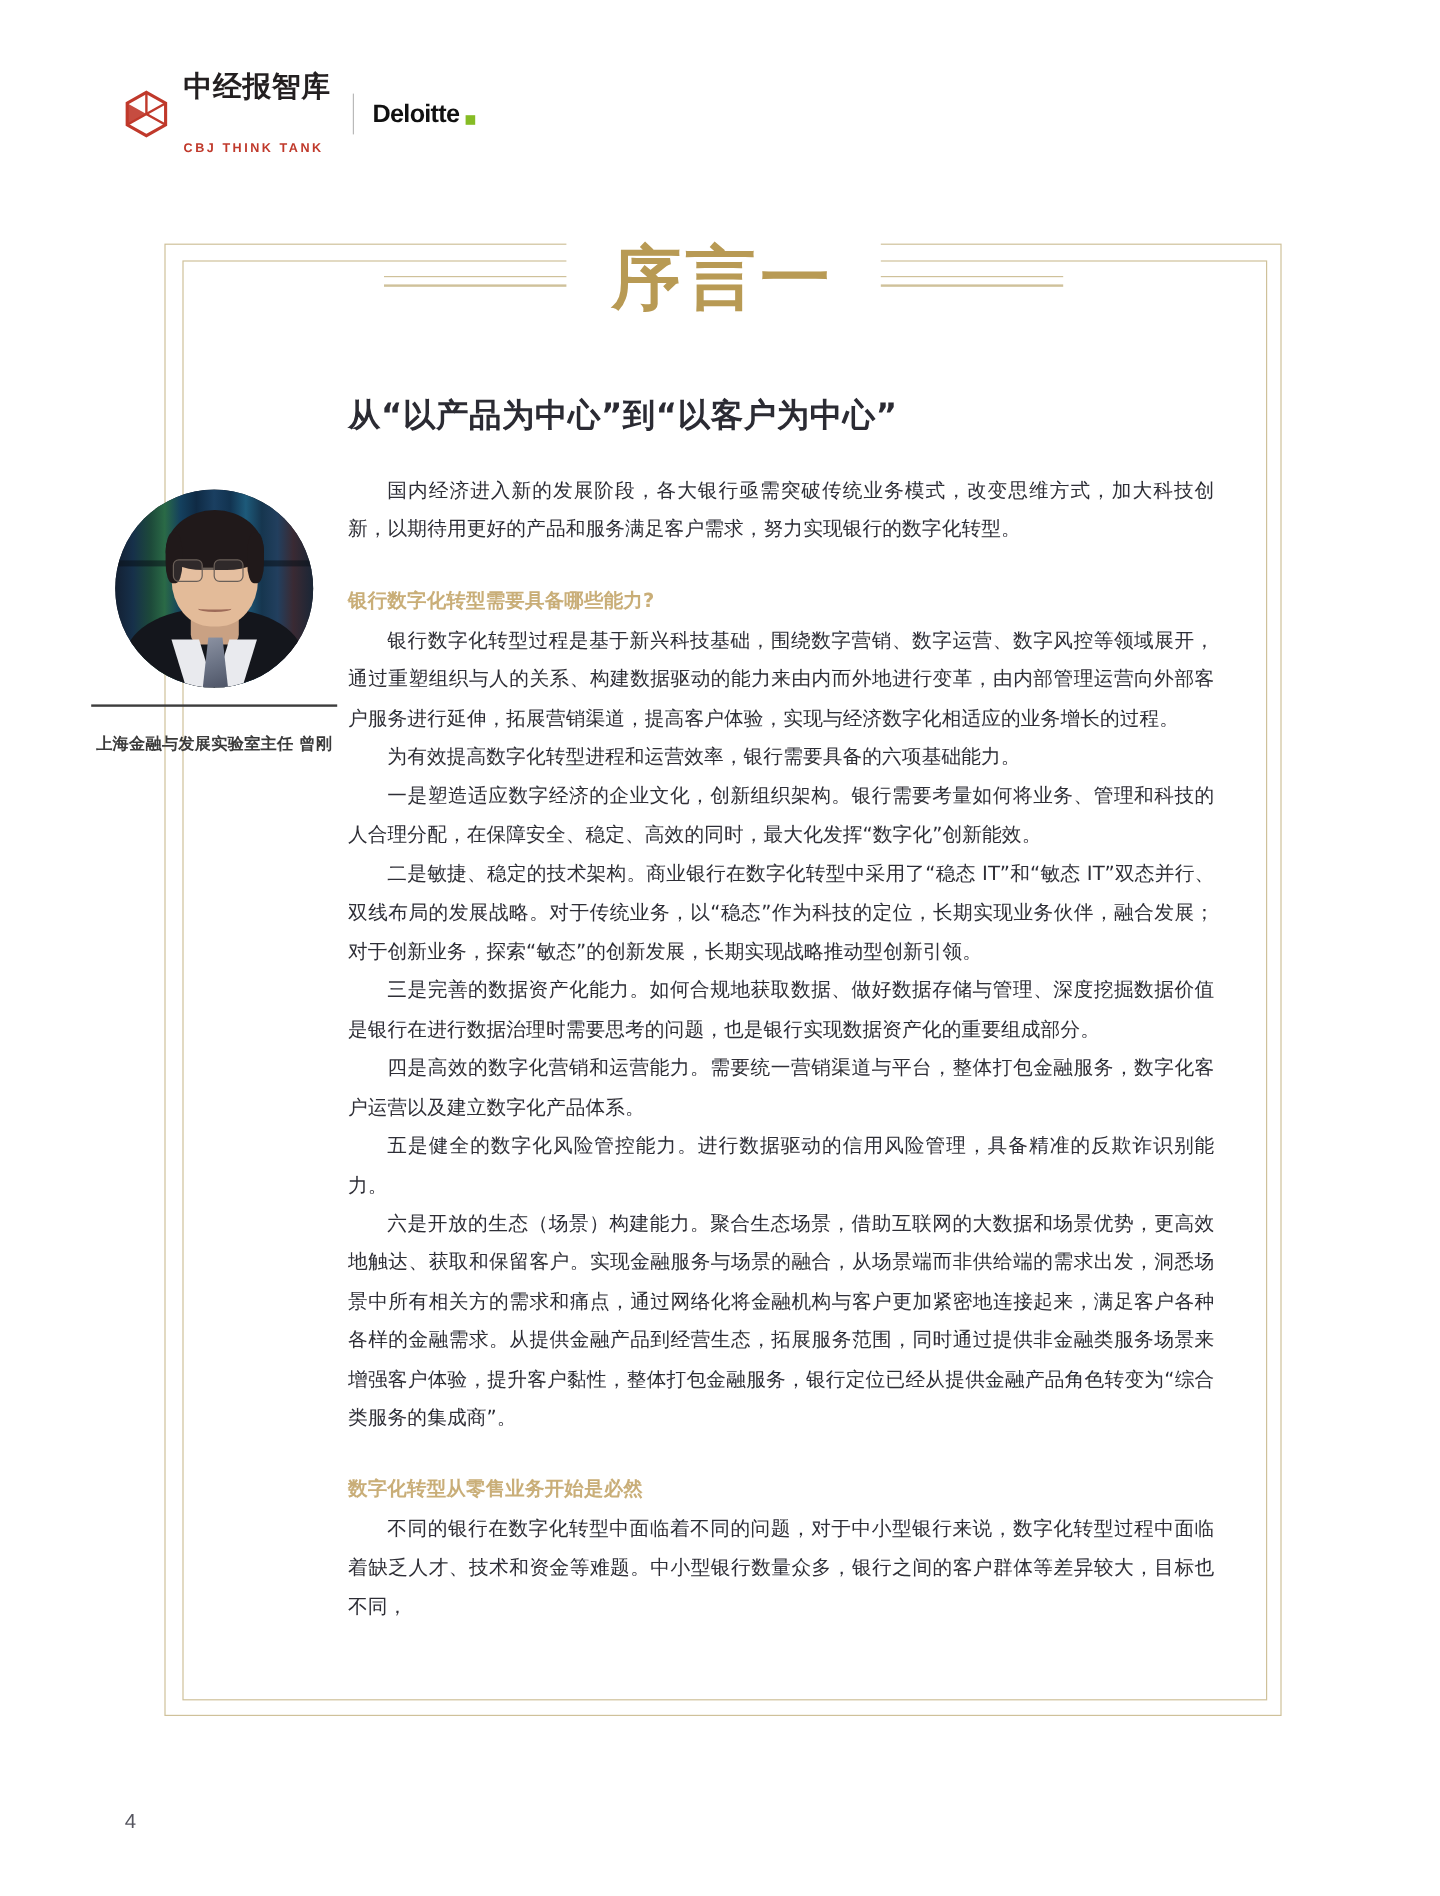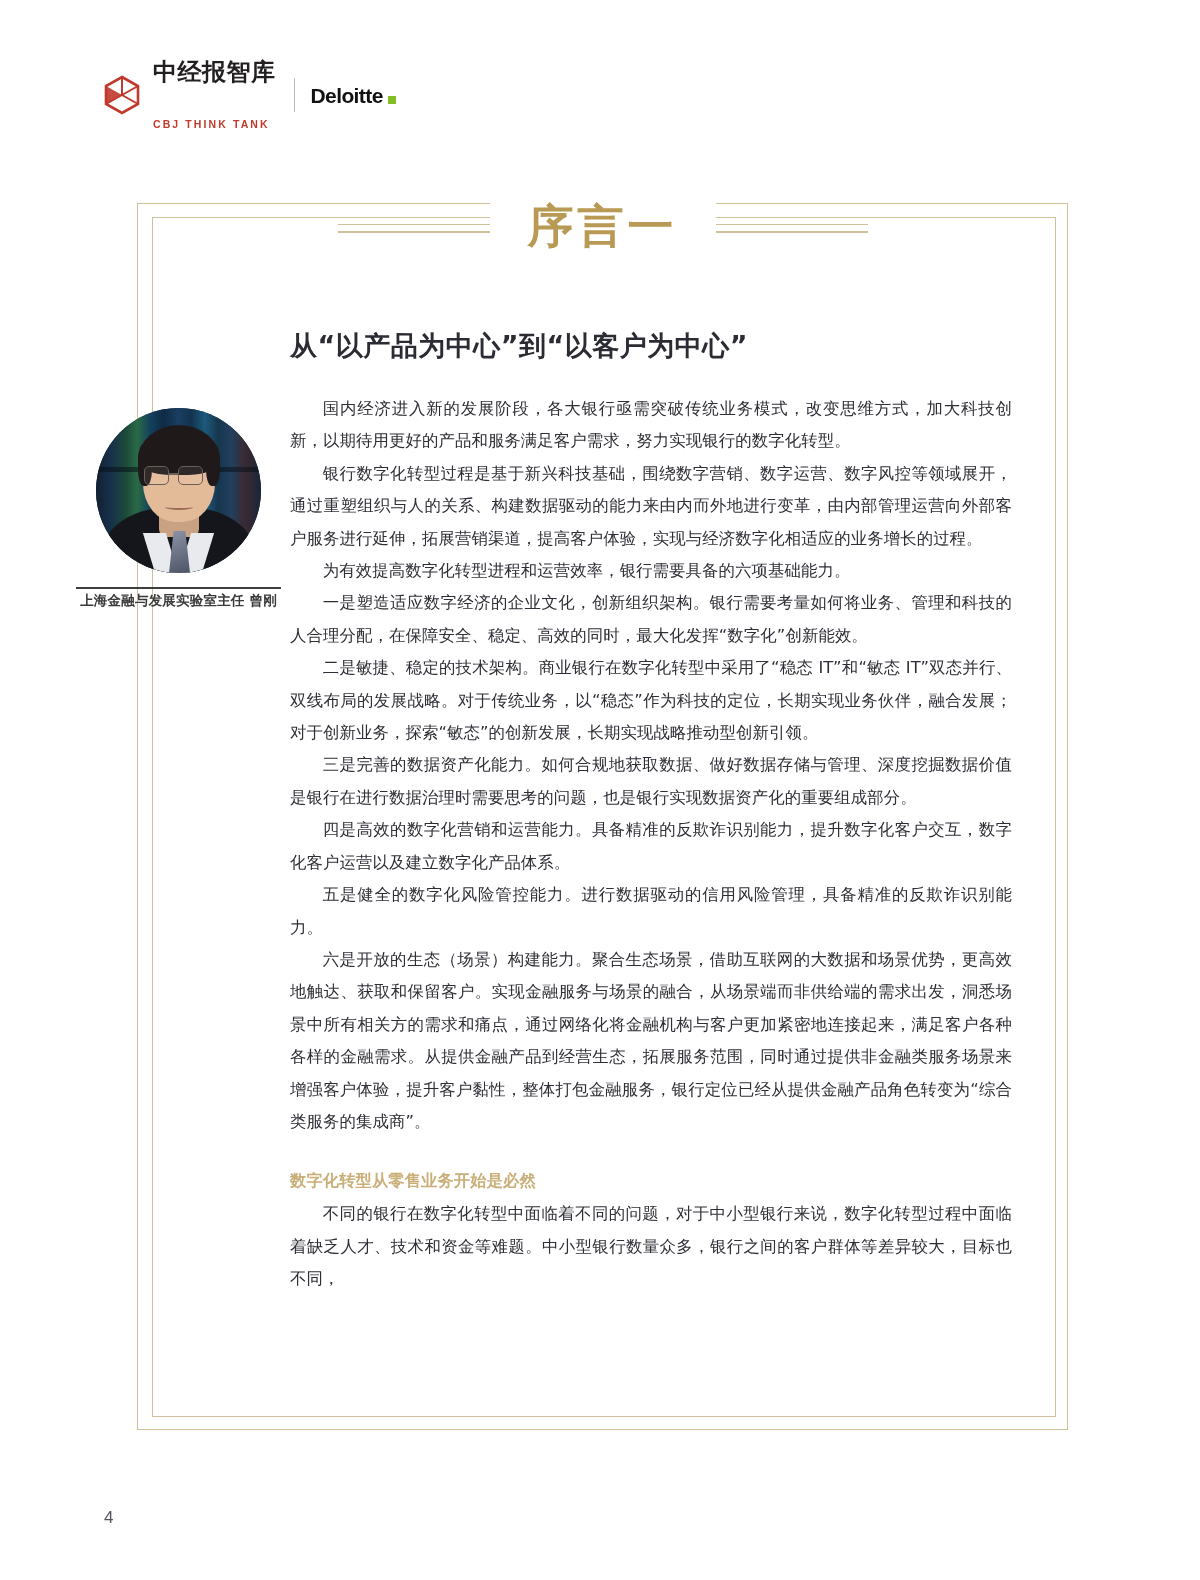--- a/index.html
+++ b/index.html
@@ -106,21 +106,21 @@
     content: "";
     position: absolute;
     left: 0; right: 0;
     height: 1.5px;
     background: #cfc19a;
   }
   .title-rule::before { top: 0; }
   .title-rule::after { bottom: 0; }
   .title-text {
     font-family: "DejaVu Sans", "Liberation Sans", sans-serif;
-    font-size: 46px;
+    font-size: 58px;
     font-weight: 700;
     color: #b89a54;
     letter-spacing: 4px;
     background: #ffffff;
     padding: 6px 38px 10px 38px;
     line-height: 1.05;
   }
 
   .subtitle {
     position: absolute;
@@ -255,21 +255,21 @@
     border-bottom: 2px solid #9d6a58;
     border-radius: 0 0 50% 50%;
   }
   .author-rule {
     width: 205px;
     height: 1.5px;
     background: #3d3d3d;
     margin: 14px auto 0 auto;
   }
   .author-caption {
-    margin-top: 3px;
+    margin-top: 22px;
     text-align: center;
     font-family: "DejaVu Sans", "Liberation Sans", sans-serif;
     font-size: 13.5px;
     font-weight: 700;
     color: #3a3a3a;
     letter-spacing: 0.2px;
   }
 
   
   .body-col {
@@ -368,27 +368,28 @@
     <span class="pt-mouth"></span>
   </div>
   <div class="author-rule"></div>
   <div class="author-caption">上海金融与发展实验室主任 曾刚</div>
 </div>
 
 <div class="body-col">
 
   <p class="para">国内经济进入新的发展阶段，各大银行亟需突破传统业务模式，改变思维方式，加大科技创新，以期待用更好的产品和服务满足客户需求，努力实现银行的数字化转型。</p>
 
+  <h3 class="section-head">银行数字化转型需要具备哪些能力?</h3>
 
   <p class="para">银行数字化转型过程是基于新兴科技基础，围绕数字营销、数字运营、数字风控等领域展开，通过重塑组织与人的关系、构建数据驱动的能力来由内而外地进行变革，由内部管理运营向外部客户服务进行延伸，拓展营销渠道，提高客户体验，实现与经济数字化相适应的业务增长的过程。</p>
   <p class="para">为有效提高数字化转型进程和运营效率，银行需要具备的六项基础能力。</p>
   <p class="para">一是塑造适应数字经济的企业文化，创新组织架构。银行需要考量如何将业务、管理和科技的人合理分配，在保障安全、稳定、高效的同时，最大化发挥“数字化”创新能效。</p>
   <p class="para">二是敏捷、稳定的技术架构。商业银行在数字化转型中采用了“稳态 IT”和“敏态 IT”双态并行、双线布局的发展战略。对于传统业务，以“稳态”作为科技的定位，长期实现业务伙伴，融合发展；对于创新业务，探索“敏态”的创新发展，长期实现战略推动型创新引领。</p>
   <p class="para">三是完善的数据资产化能力。如何合规地获取数据、做好数据存储与管理、深度挖掘数据价值是银行在进行数据治理时需要思考的问题，也是银行实现数据资产化的重要组成部分。</p>
-  <p class="para">四是高效的数字化营销和运营能力。具备精准的反欺诈识别能力，提升数字化客户交互，数字化客户运营以及建立数字化产品体系。</p>
+  <p class="para">四是高效的数字化营销和运营能力。需要统一营销渠道与平台，整体打包金融服务，数字化客户运营以及建立数字化产品体系。</p>
   <p class="para">五是健全的数字化风险管控能力。进行数据驱动的信用风险管理，具备精准的反欺诈识别能力。</p>
   <p class="para">六是开放的生态（场景）构建能力。聚合生态场景，借助互联网的大数据和场景优势，更高效地触达、获取和保留客户。实现金融服务与场景的融合，从场景端而非供给端的需求出发，洞悉场景中所有相关方的需求和痛点，通过网络化将金融机构与客户更加紧密地连接起来，满足客户各种各样的金融需求。从提供金融产品到经营生态，拓展服务范围，同时通过提供非金融类服务场景来增强客户体验，提升客户黏性，整体打包金融服务，银行定位已经从提供金融产品角色转变为“综合类服务的集成商”。</p>
 
   <h3 class="section-head">数字化转型从零售业务开始是必然</h3>
 
   <p class="para">不同的银行在数字化转型中面临着不同的问题，对于中小型银行来说，数字化转型过程中面临着缺乏人才、技术和资金等难题。中小型银行数量众多，银行之间的客户群体等差异较大，目标也不同，</p>
 
 </div>
 
 <div class="page-number">4</div>

